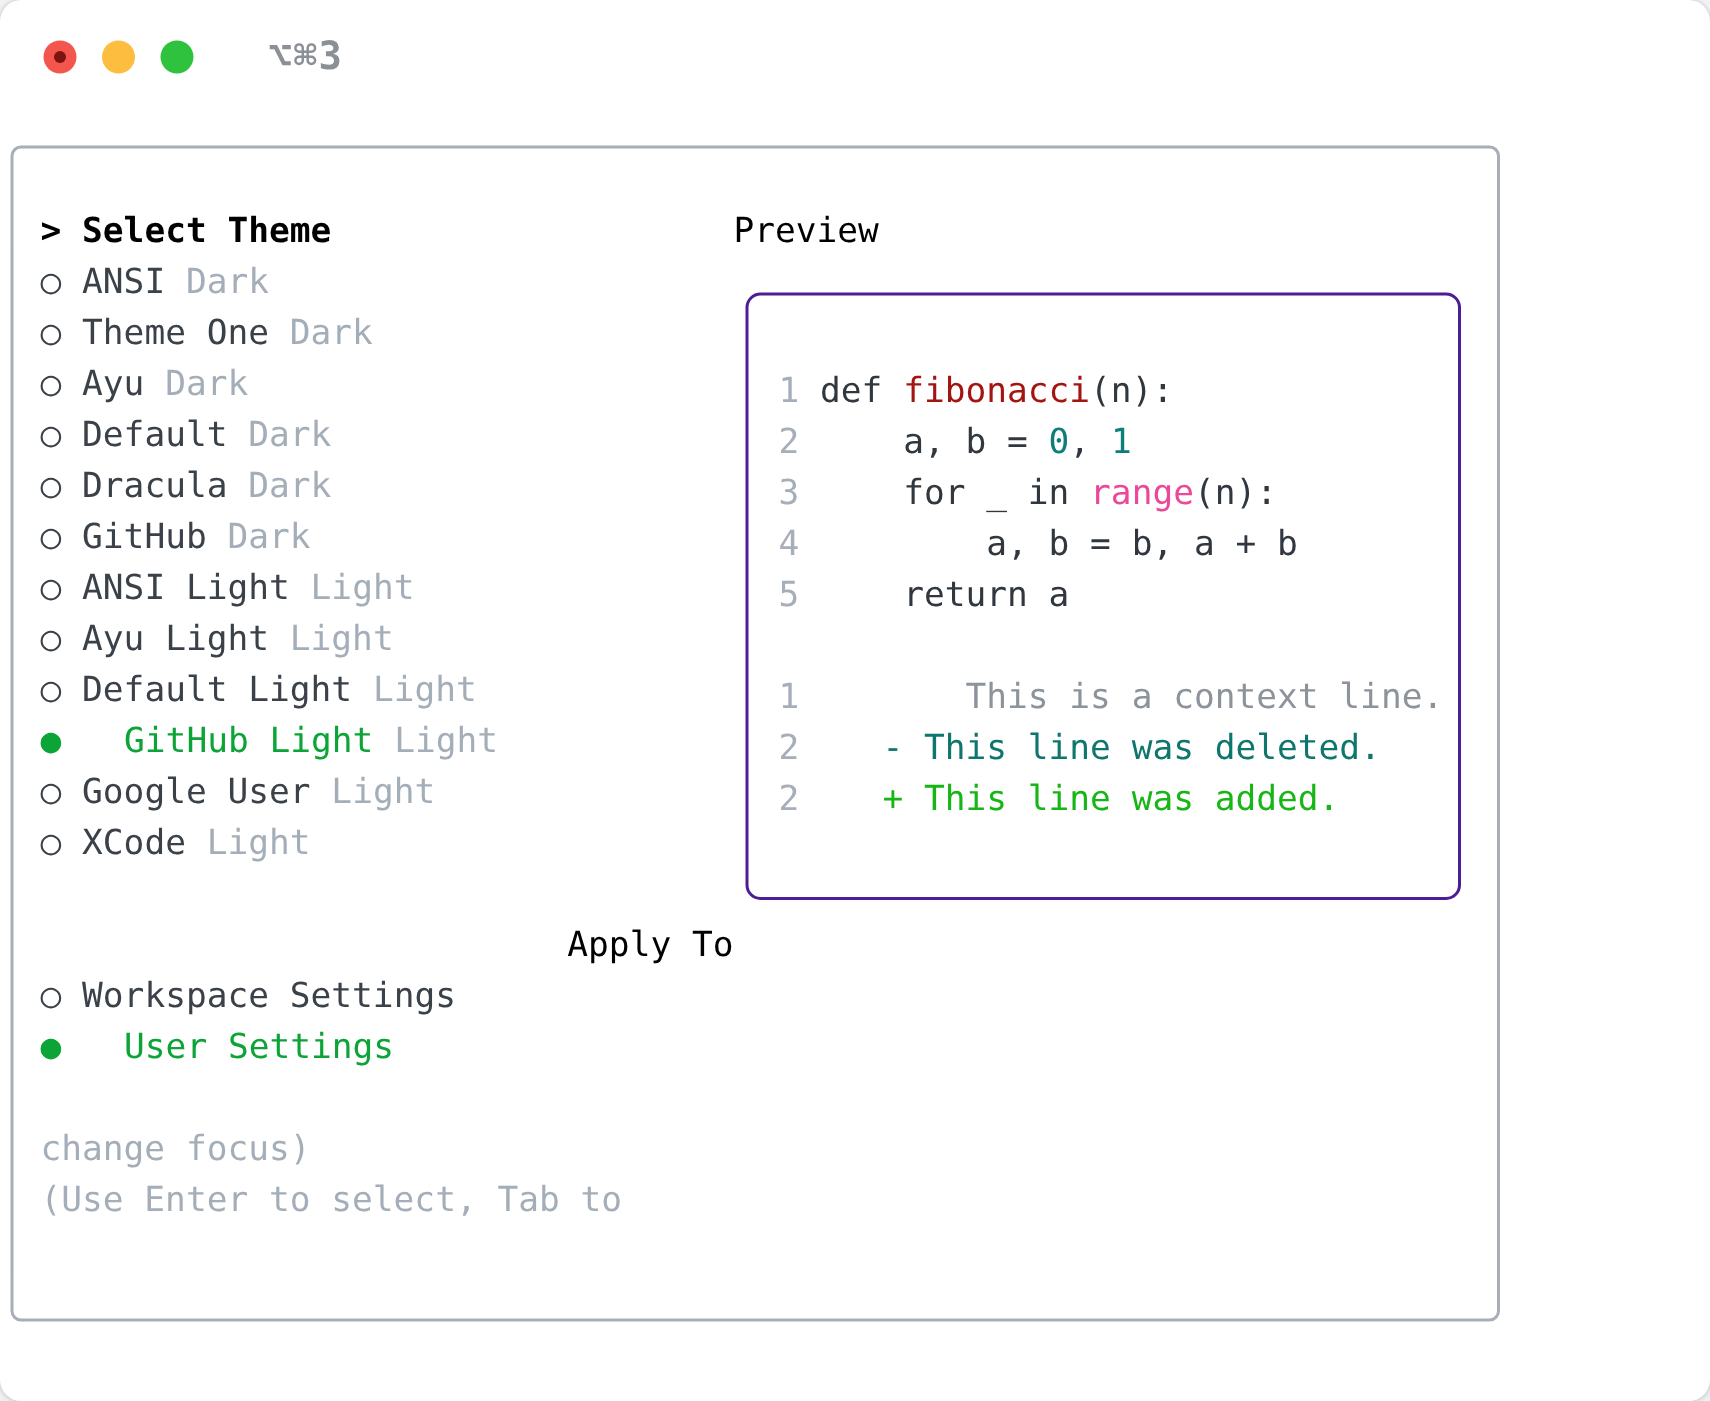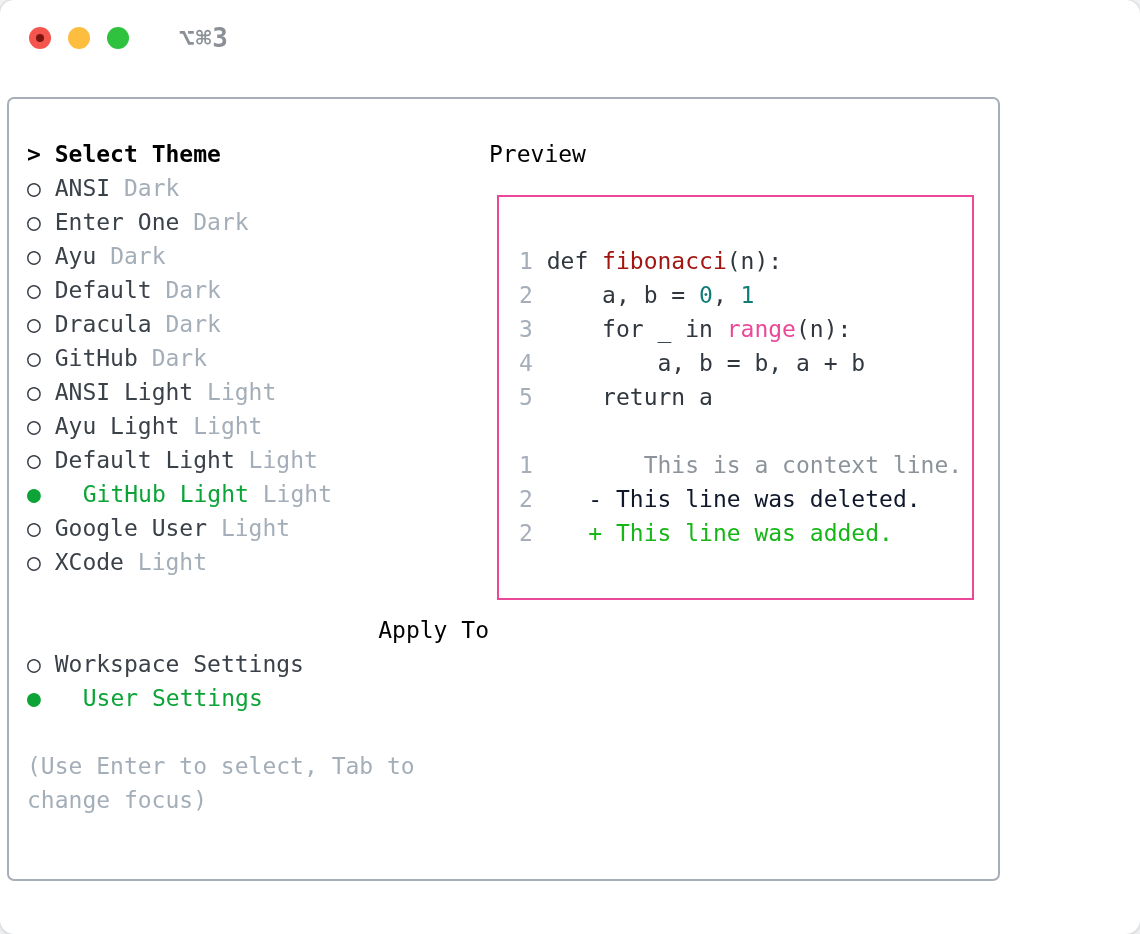--- a/index.html
+++ b/index.html
@@ -34,72 +34,72 @@
   .item-name { color:#3b4149; }
   .item-name.sel { color:#0ca437;margin-left:28px; }
   .item-tag { color:#a4aeb9; }
   .apply-header { color:#000;text-align:right; }
   .hint { color:#a4aeb9; }
   .spacer { height:34px; }
   
   .preview-header { color:#000; font-weight:normal; margin-bottom:0; }
   .preview-box {
     margin-top:24px; margin-left:8px; width:477px; height:405px;
-    border:2px solid #ec4899; border-radius:0; background:#fff;
+    border:2px solid #4c1d95; border-radius:10px; background:#fff;
     padding:47px 0 0 20px; overflow:hidden;
   }
   .pline { white-space:pre; font-size:23px; line-height:34px; height:34px; }
   .ln { color:#a6aeb9; }
   .c-plain { color:#30373e; }
   .c-func { color:#a21511; }
   .c-num { color:#0f7d78; }
   .c-builtin { color:#ec4899; }
   .c-ctx { color:#8c939b; }
-  .c-del { color:#0f172a; }
+  .c-del { color:#0f766e; }
   .c-add { color:#17b617; }
 </style>
 </head>
 <body>
 
 <div class="window">
 
   <div class="titlebar">
     <div class="dot dot-close"></div>
     <div class="dot dot-min"></div>
     <div class="dot dot-zoom"></div>
     <div class="win-title">⌥⌘3</div>
   </div>
 
   <div class="panel">
 
     <div class="left-col">
       <div class="line select-header"><span class="cursor">&gt;</span><span> </span><span class="hdr">Select Theme</span></div>
       <div id="theme-list">
           <div class="line"><span class="bullet">○</span> <span class="item-name">ANSI</span> <span class="item-tag">Dark</span></div>
-          <div class="line"><span class="bullet">○</span> <span class="item-name">Enter One</span> <span class="item-tag">Dark</span></div>
+          <div class="line"><span class="bullet">○</span> <span class="item-name">Theme One</span> <span class="item-tag">Dark</span></div>
           <div class="line"><span class="bullet">○</span> <span class="item-name">Ayu</span> <span class="item-tag">Dark</span></div>
           <div class="line"><span class="bullet">○</span> <span class="item-name">Default</span> <span class="item-tag">Dark</span></div>
           <div class="line"><span class="bullet">○</span> <span class="item-name">Dracula</span> <span class="item-tag">Dark</span></div>
           <div class="line"><span class="bullet">○</span> <span class="item-name">GitHub</span> <span class="item-tag">Dark</span></div>
           <div class="line"><span class="bullet">○</span> <span class="item-name">ANSI Light</span> <span class="item-tag">Light</span></div>
           <div class="line"><span class="bullet">○</span> <span class="item-name">Ayu Light</span> <span class="item-tag">Light</span></div>
           <div class="line"><span class="bullet">○</span> <span class="item-name">Default Light</span> <span class="item-tag">Light</span></div>
           <div class="line"><span class="bullet sel">●</span> <span class="item-name sel">GitHub Light</span> <span class="item-tag">Light</span></div>
           <div class="line"><span class="bullet">○</span> <span class="item-name">Google User</span> <span class="item-tag">Light</span></div>
           <div class="line"><span class="bullet">○</span> <span class="item-name">XCode</span> <span class="item-tag">Light</span></div>
         </div>
       <div class="spacer"></div>
       <div class="line apply-header"><span>  </span><span>Apply To</span></div>
       <div id="apply-list">
           <div class="line"><span class="bullet">○</span> <span class="item-name">Workspace Settings</span></div>
           <div class="line"><span class="bullet sel">●</span> <span class="item-name sel">User Settings</span></div>
         </div>
       <div class="spacer"></div>
+      <div class="line hint">change focus)</div>
       <div class="line hint">(Use Enter to select, Tab to</div>
-      <div class="line hint">change focus)</div>
     </div>
 
     <div class="right-col">
       <div class="line preview-header">Preview</div>
       <div class="preview-box" id="preview-box">
           <div class="pline"><span class="ln">1</span> <span class="c-plain">def </span><span class="c-func">fibonacci</span><span class="c-plain">(n):</span></div>
           <div class="pline"><span class="ln">2</span> <span class="c-plain">    a, b = </span><span class="c-num">0</span><span class="c-plain">, </span><span class="c-num">1</span></div>
           <div class="pline"><span class="ln">3</span> <span class="c-plain">    for _ in </span><span class="c-builtin">range</span><span class="c-plain">(n):</span></div>
           <div class="pline"><span class="ln">4</span> <span class="c-plain">        a, b = b, a + b</span></div>
           <div class="pline"><span class="ln">5</span> <span class="c-plain">    return a</span></div>

